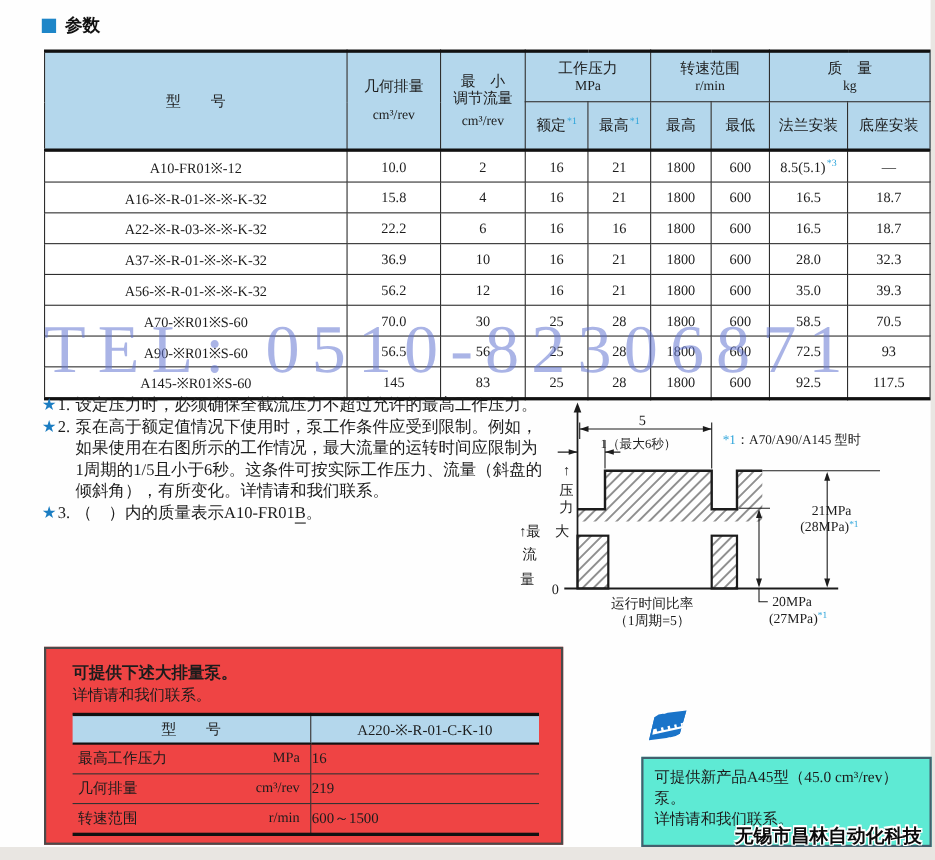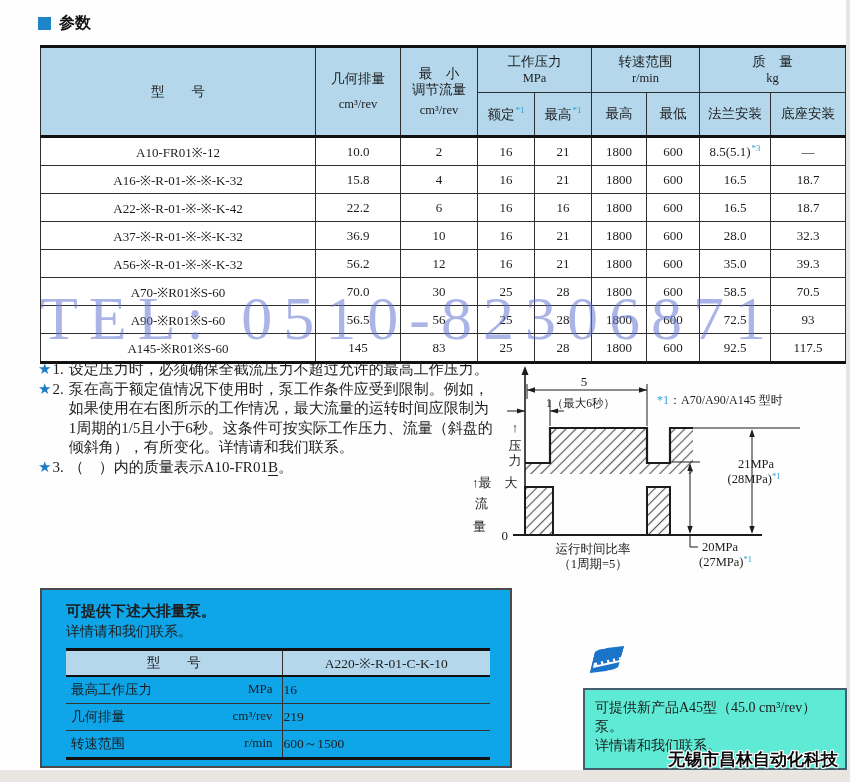--- a/index.html
+++ b/index.html
@@ -43,21 +43,21 @@
   .note .star{color:#1b7dc2;flex:0 0 auto;}
   .note .num{flex:0 0 auto;margin:0 5px 0 1px;}
   .note .ntext{flex:1 1 auto;}
   .u{border-bottom:1px solid #1c1c1c;}
 
   
   svg.diagram{position:absolute;left:470px;top:362px;}
   svg.diagram text{font-family:"Liberation Serif","DejaVu Serif",serif;fill:#1c1c1c;}
 
   
-  .offer-box{position:absolute;left:40px;top:588px;width:468px;height:176px;background:#0ea5e9;
+  .offer-box{position:absolute;left:40px;top:588px;width:468px;height:176px;background:#ef4444;
     border:2px solid #4a4a4a;}
   .ob-title{position:absolute;left:24px;top:12px;font-size:15px;font-weight:bold;}
   .ob-sub{position:absolute;left:24px;top:33px;font-size:14px;}
   table.sub{position:absolute;left:24px;top:58px;width:424px;border-collapse:collapse;table-layout:fixed;
     border-top:3px solid #111;border-bottom:3px solid #111;font-size:13.5px;}
   table.sub th{background:#b4d7ec;font-weight:normal;height:22px;border-bottom:2px solid #111;}
   table.sub td{height:24px;border-bottom:1px solid #333;}
   table.sub .lcol{border-right:1px solid #333;}
   table.sub td.lcol{text-align:left;}
   table.sub td .lbl{display:inline-block;padding-left:4px;}
@@ -159,21 +159,21 @@
           <td>15.8</td>
           <td>4</td>
           <td>16</td>
           <td>21</td>
           <td>1800</td>
           <td>600</td>
           <td>16.5</td>
           <td>18.7</td>
         </tr>
         <tr>
-          <td>A22-※-R-01-※-※-K-42</td>
+          <td>A22-※-R-03-※-※-K-32</td>
           <td>22.2</td>
           <td>6</td>
           <td>16</td>
           <td>16</td>
           <td>1800</td>
           <td>600</td>
           <td>16.5</td>
           <td>18.7</td>
         </tr>
         <tr>

